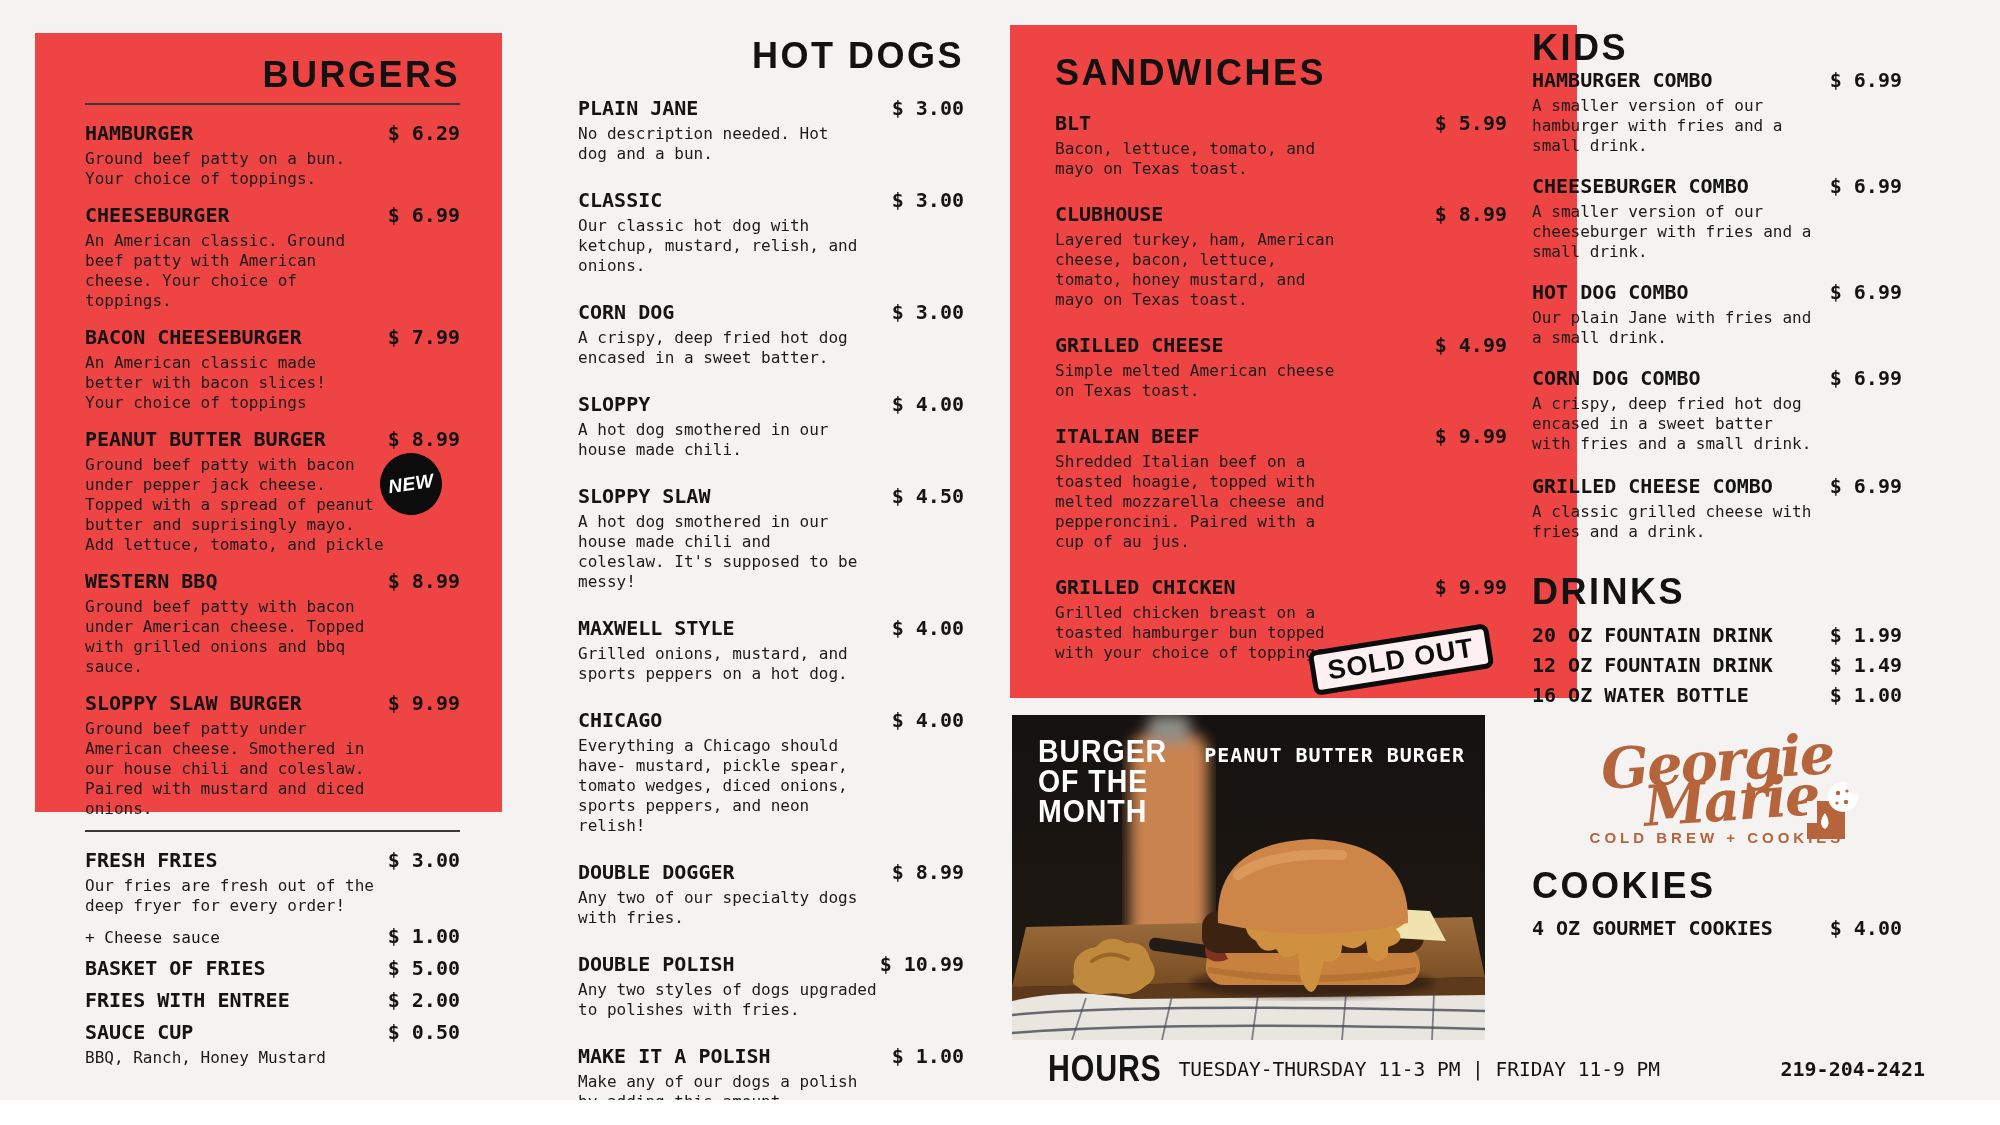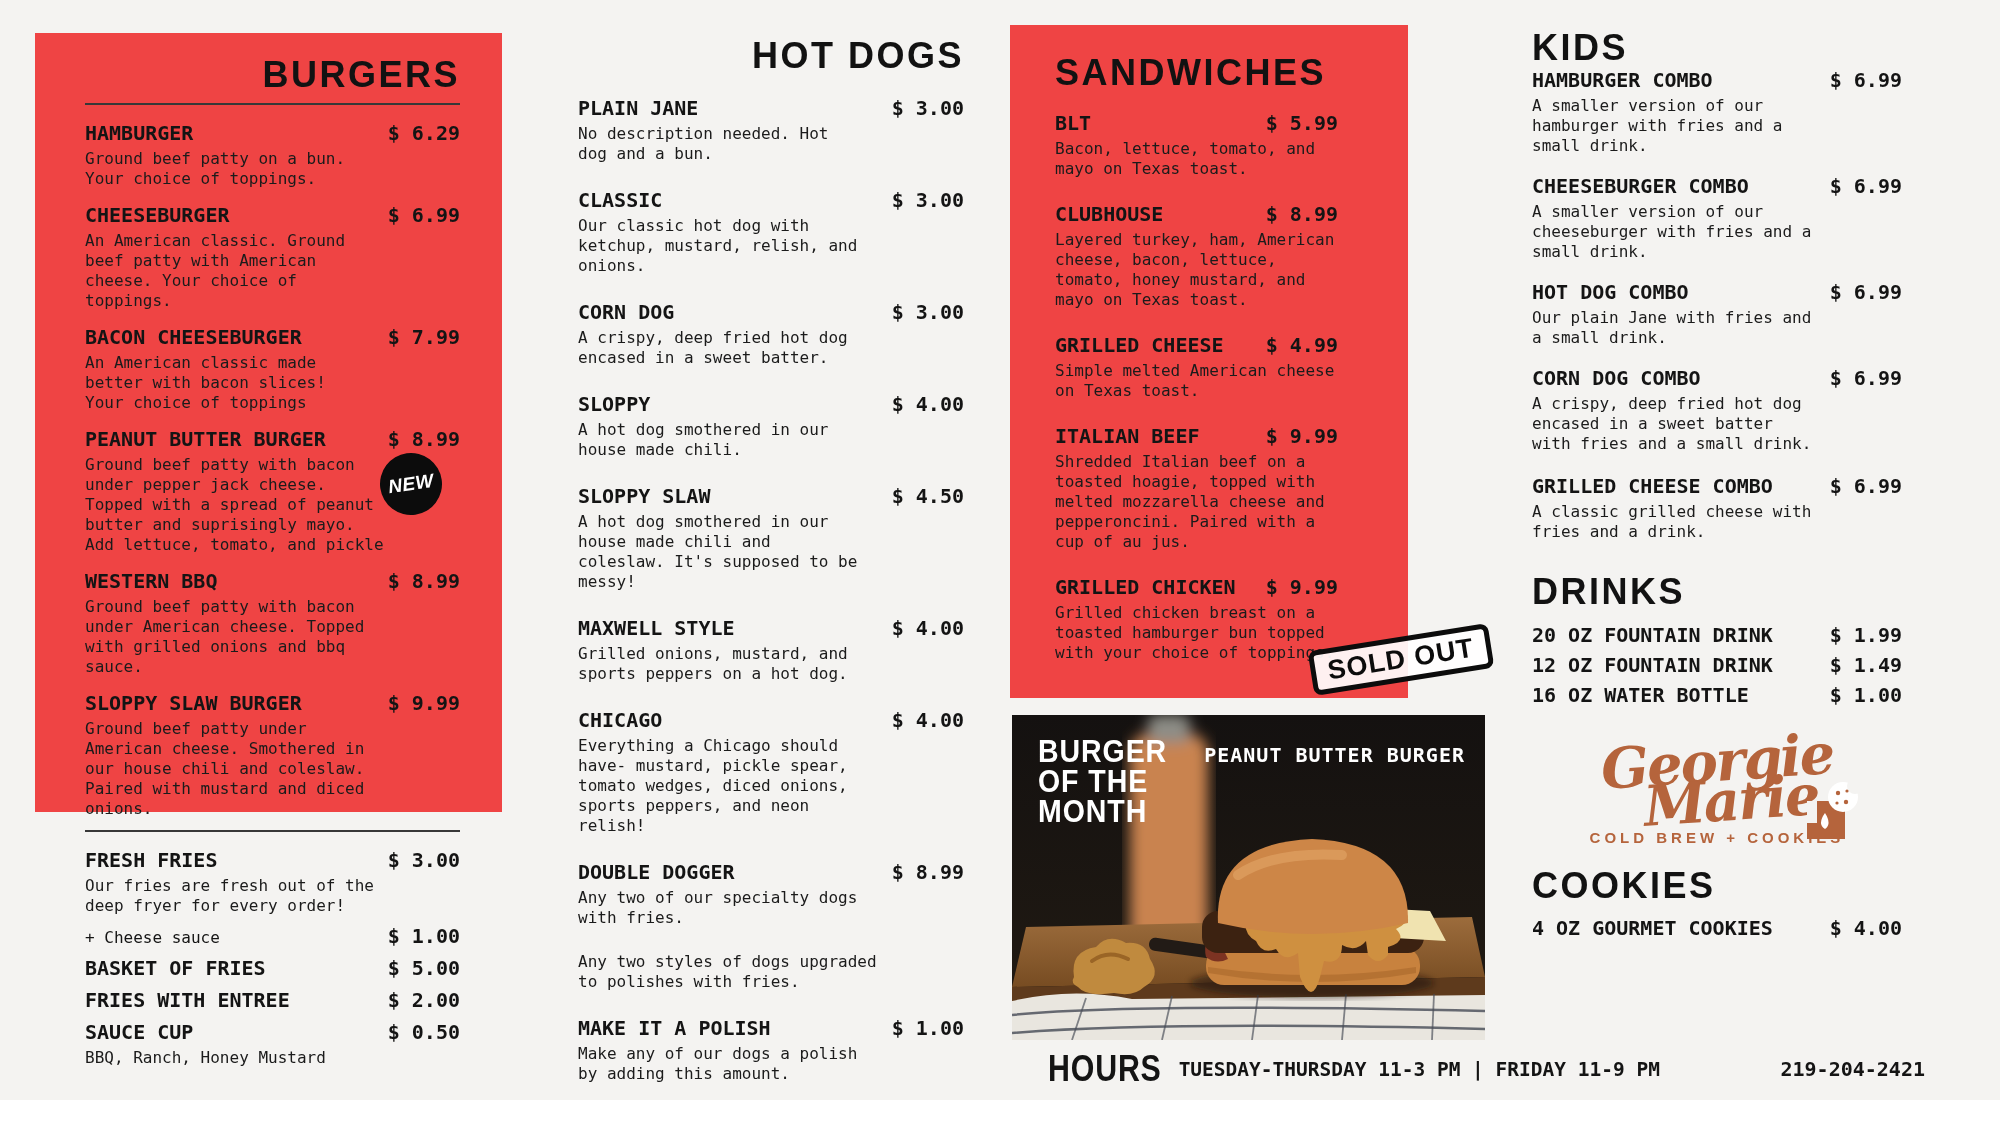--- a/index.html
+++ b/index.html
@@ -28,21 +28,21 @@
   #burgers-card{left:35px;top:33px;width:467px;height:779px;padding:22px 42px 18px 50px;}
   #burgers-card .menu-item{margin-bottom:14px;}
 
   #sides-sec{position:absolute;left:35px;top:824px;width:467px;padding:0 42px 0 50px;box-sizing:border-box;}
   #sides-sec .menu-item{margin-bottom:8px;}
 
   #hotdogs-sec{position:absolute;left:578px;top:36px;width:386px;}
   #hotdogs-sec .sec-title{margin-bottom:20px;text-align:right;}
   #hotdogs-sec .menu-item{margin-bottom:24px;}
 
-  #sandwiches-card{left:1010px;top:25px;width:398px;height:673px;padding:28px 70px 0 45px;}
+  #sandwiches-card{left:1010px;top:25px;width:567px;height:673px;padding:28px 70px 0 45px;}
   #sandwiches-card .sec-title{margin-bottom:18px;}
   #sandwiches-card .menu-item{margin-bottom:23px;}
 
   #kids-col{position:absolute;left:1532px;top:28px;width:370px;}
   #kids-sec .sec-title{margin-bottom:0;}
   #kids-sec .menu-item{margin-bottom:18px;}
   #drinks-sec{margin-top:30px;}
   #drinks-sec .sec-title{margin-bottom:12px;}
   #drinks-sec .menu-item{margin-bottom:6px;}
   #cookies-sec{margin-top:20px;}
@@ -72,21 +72,21 @@
   }
   .feat-name{
     position:absolute;right:20px;top:28px;color:#fff;font-weight:700;font-size:20px;letter-spacing:1px;
   }
 
   #hours-bar{position:absolute;left:1048px;top:1048px;width:877px;display:flex;align-items:center;}
   .hours-label{
     font-family:"Liberation Sans", sans-serif;font-weight:800;font-size:37px;letter-spacing:1px;
     transform:scaleX(.82);transform-origin:left center;
   }
-  .hours-schedule{font-weight:700;font-size:19.5px;margin-left:-8px;white-space:pre;}
+  .hours-schedule{font-weight:400;font-size:19.5px;margin-left:-8px;white-space:pre;}
   .hours-phone{margin-left:auto;font-weight:700;font-size:20px;}
 
   .brand{margin:26px auto 0 auto;width:260px;text-align:center;position:relative;color:#b5643c;}
   .brand-line1,.brand-line2{
     font-family:"DejaVu Serif", serif;font-style:italic;font-weight:700;font-size:56px;line-height:1;
     letter-spacing:-2px;transform:rotate(-4deg);
   }
   .brand-line2{margin-top:-16px;transform:rotate(-4deg) translateX(14px);}
   .brand-icon{position:absolute;right:-14px;top:48px;}
   .brand-tagline{
@@ -271,20 +271,24 @@
       </div>
       <div class="menu-item gap-before">
         <div class="item-head">
           <span class="item-name">DOUBLE DOGGER</span>
           <span class="item-price">$ 8.99</span>
         </div>
         <div class="item-desc">Any two of our specialty dogs
 with fries.</div>
       </div>
       <div class="menu-item">
+        <div class="item-head">
+          <span class="item-name">DOUBLE POLISH</span>
+          <span class="item-price">$ 10.99</span>
+        </div>
         <div class="item-desc">Any two styles of dogs upgraded
 to polishes with fries.</div>
       </div>
       <div class="menu-item">
         <div class="item-head">
           <span class="item-name">MAKE IT A POLISH</span>
           <span class="item-price">$ 1.00</span>
         </div>
         <div class="item-desc">Make any of our dogs a polish
 by adding this amount.</div>

